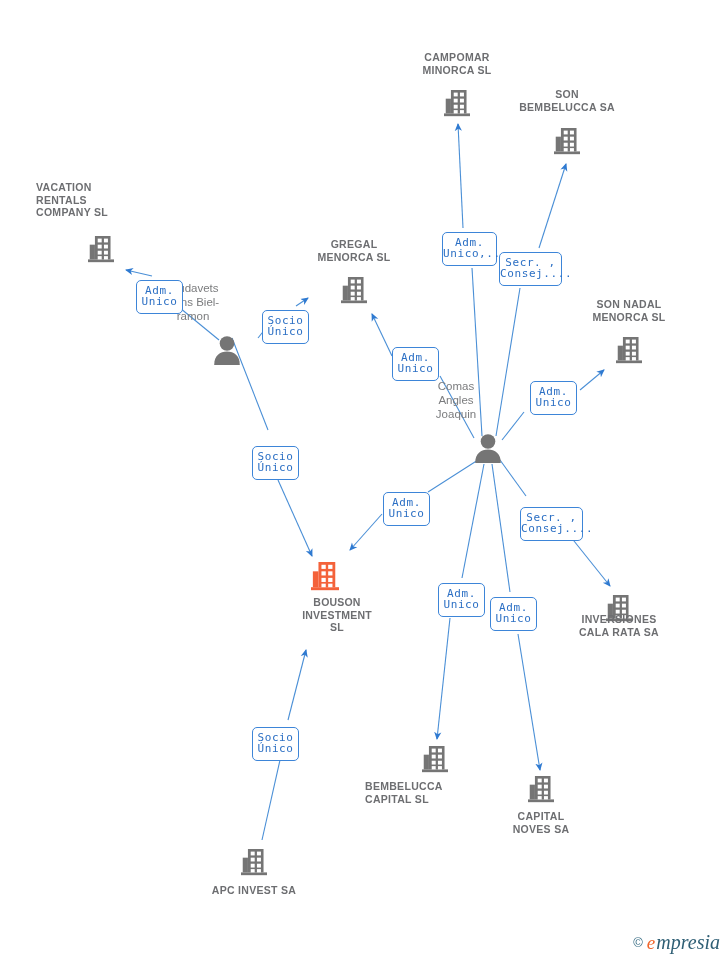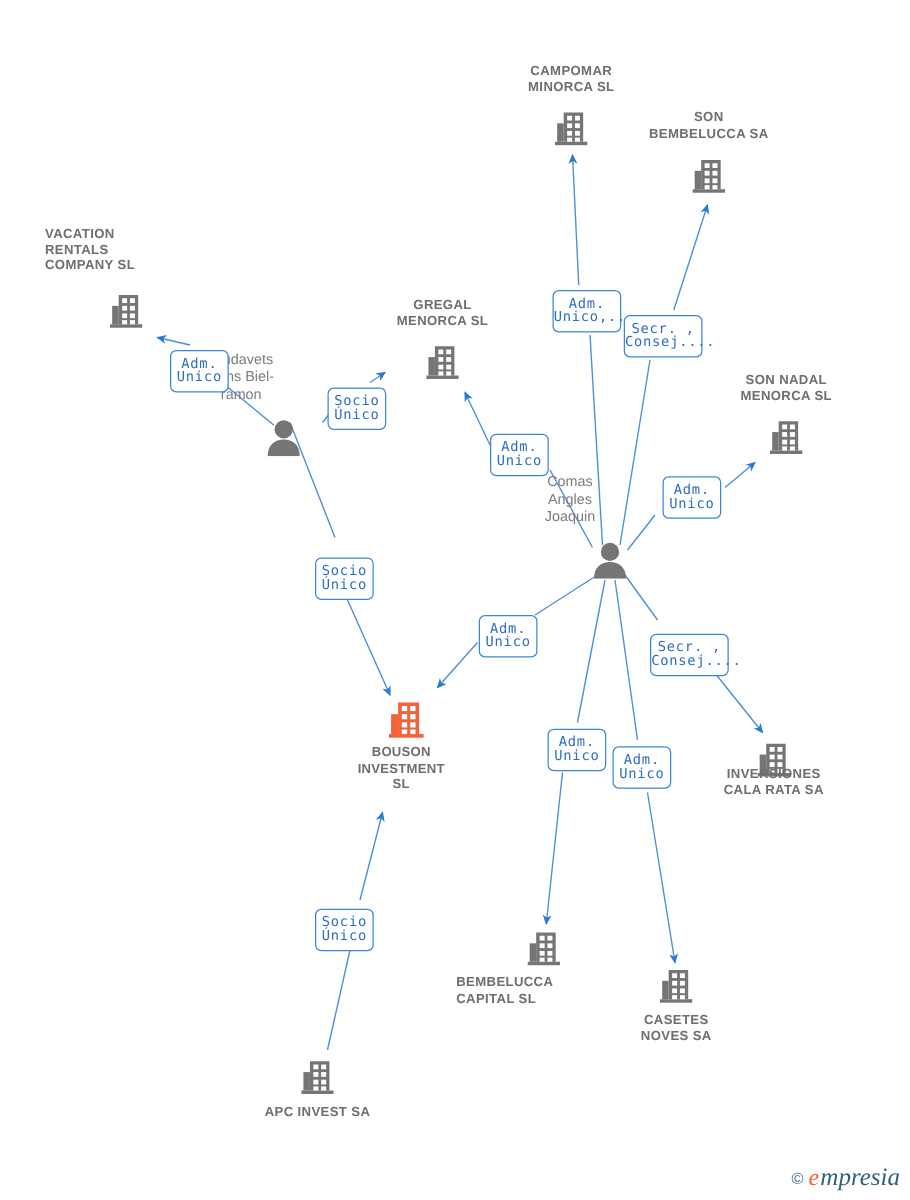--- a/index.html
+++ b/index.html
@@ -265,21 +265,21 @@
           <rect x="11.2" y="4" width="4.6" height="4.4" fill="#fff"></rect>
           <rect x="18.4" y="4" width="4.6" height="4.4" fill="#fff"></rect>
           <rect x="11.2" y="11" width="4.6" height="4.4" fill="#fff"></rect>
           <rect x="18.4" y="11" width="4.6" height="4.4" fill="#fff"></rect>
           <rect x="11.2" y="18" width="4.6" height="4.4" fill="#fff"></rect>
           <rect x="18.4" y="18" width="4.6" height="4.4" fill="#fff"></rect>
           <rect x="11.2" y="24.2" width="4.6" height="3.8" fill="#fff"></rect>
           <rect x="18.4" y="24.2" width="4.6" height="3.8" fill="#fff"></rect>
         </svg>
       </div>
-      <div class="node-label" style="position: absolute; width: 130px; left: 476px; top: 810px; text-align: center;">CASETES
+      <div class="node-label" style="position: absolute; width: 130px; left: 476px; top: 810px; text-align: center;">CAPITAL
 NOVES SA</div>
       <div class="node" style="left: 241px; top: 848px; width: 26px;">
         <svg class="node-icon" width="26" height="28" viewBox="0 0 30 32">
           <rect x="8" y="1" width="18" height="27" fill="#757575"></rect>
           <rect x="2" y="11" width="6" height="17" fill="#757575"></rect>
           <rect x="0" y="28" width="30" height="3.2" fill="#757575"></rect>
           <rect x="11.2" y="4" width="4.6" height="4.4" fill="#fff"></rect>
           <rect x="18.4" y="4" width="4.6" height="4.4" fill="#fff"></rect>
           <rect x="11.2" y="11" width="4.6" height="4.4" fill="#fff"></rect>
           <rect x="18.4" y="11" width="4.6" height="4.4" fill="#fff"></rect>
@@ -298,21 +298,21 @@
           <rect x="11.2" y="4" width="4.6" height="4.4" fill="#fff"></rect>
           <rect x="18.4" y="4" width="4.6" height="4.4" fill="#fff"></rect>
           <rect x="11.2" y="11" width="4.6" height="4.4" fill="#fff"></rect>
           <rect x="18.4" y="11" width="4.6" height="4.4" fill="#fff"></rect>
           <rect x="11.2" y="18" width="4.6" height="4.4" fill="#fff"></rect>
           <rect x="18.4" y="18" width="4.6" height="4.4" fill="#fff"></rect>
           <rect x="11.2" y="24.2" width="4.6" height="3.8" fill="#fff"></rect>
           <rect x="18.4" y="24.2" width="4.6" height="3.8" fill="#fff"></rect>
         </svg>
       </div>
-      <div class="node-label focus-label" style="position: absolute; width: 130px; left: 256px; top: 596px; text-align: center;">BOUSON
+      <div class="node-label focus-label" style="position: absolute; width: 130px; left: 272px; top: 596px; text-align: center;">BOUSON
 INVESTMENT
 SL</div>
       <div class="node" style="left: 213px; top: 335px; width: 28px;">
         <svg class="node-icon" width="28" height="30" viewBox="0 0 28 30">
           <circle cx="14" cy="8.5" r="7.3" fill="#757575"></circle>
           <path d="M1.2,30 C1.2,20.5 7,16.6 14,16.6 C21,16.6 26.8,20.5 26.8,30 Z" fill="#757575"></path>
         </svg>
       </div>
       <div class="person-name" style="width: 90px; left: 148px; top: 281px;">Riudavets
 Pons Biel-

